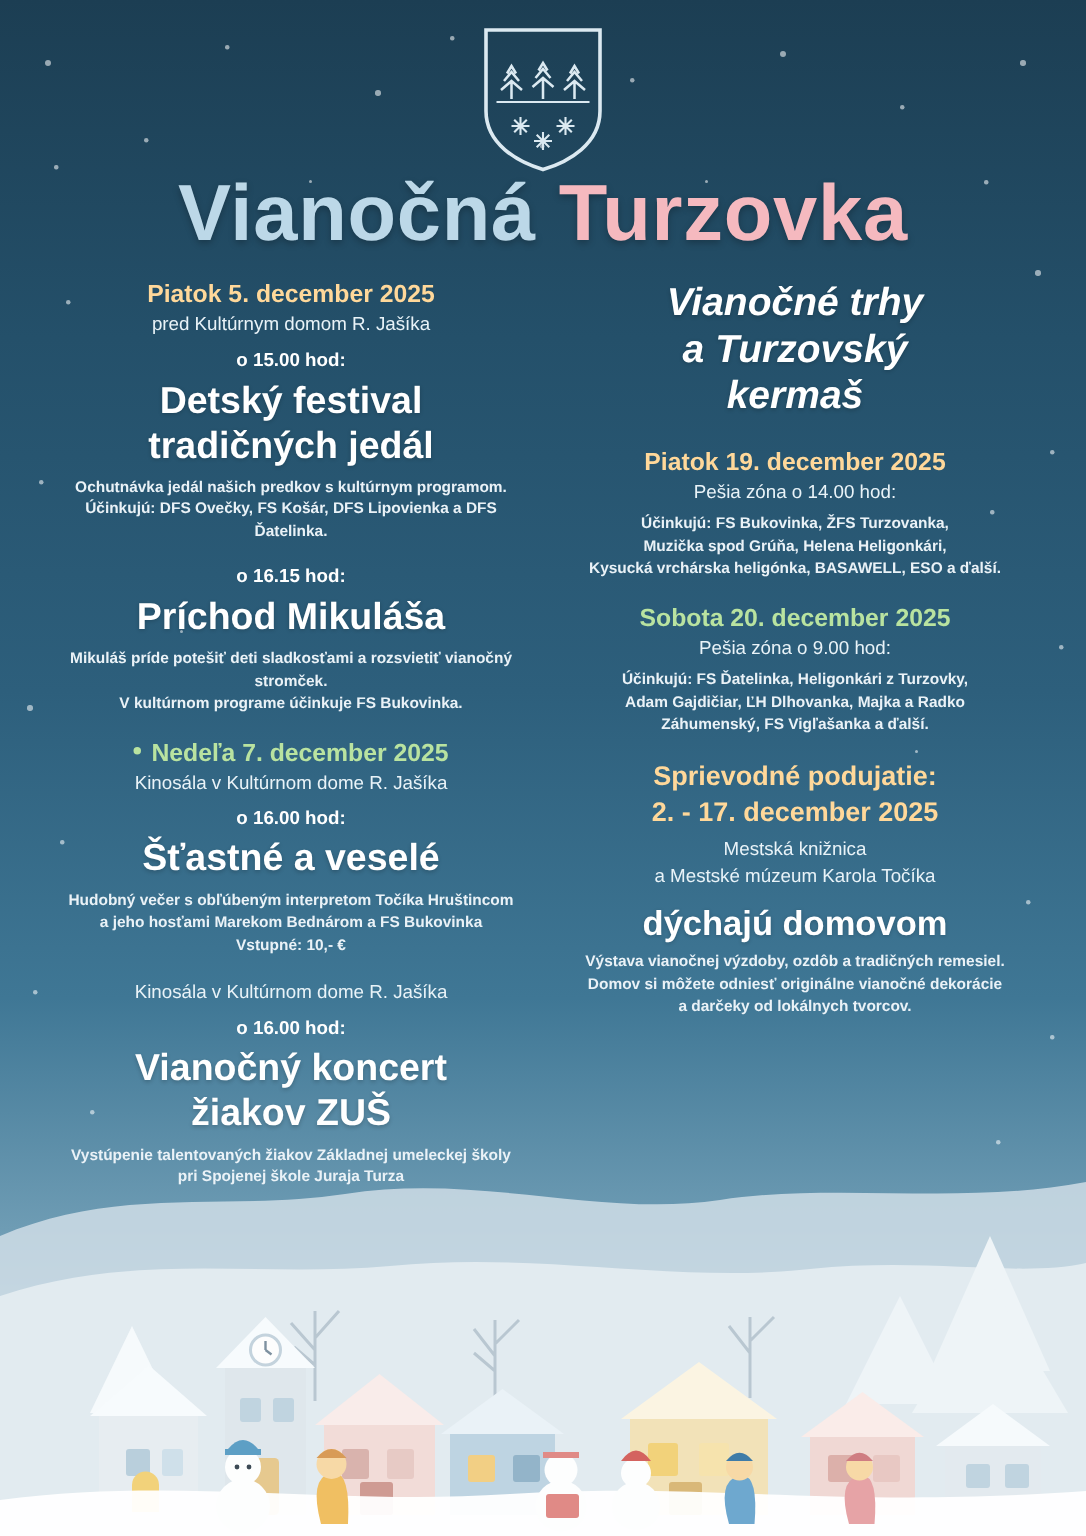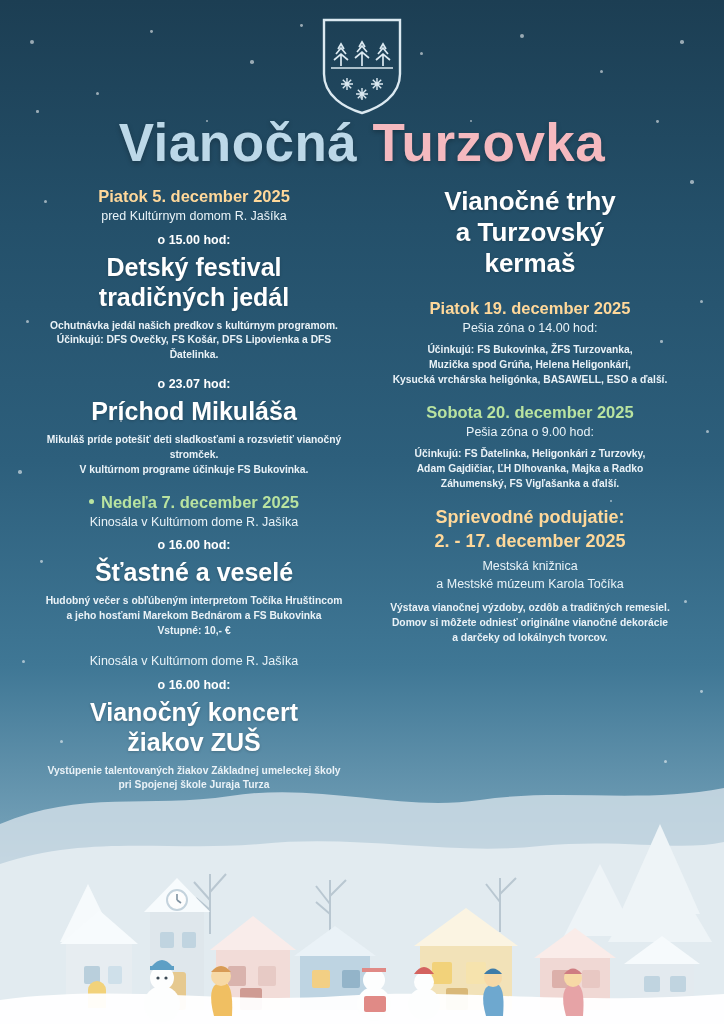--- a/index.html
+++ b/index.html
@@ -201,21 +201,21 @@
             <div>Detský festival</div>
             <div>tradičných jedál</div>
           </div>
           <div class="desc">
             <div>Ochutnávka jedál našich predkov s kultúrnym programom.</div>
             <div>Účinkujú: DFS Ovečky, FS Košár, DFS Lipovienka a DFS Ďatelinka.</div>
           </div>
         </div>
         <div class="blk">
           <div class="time">
-            <div>o 23.07 hod:</div>
+            <div>o 16.15 hod:</div>
           </div>
           <div class="evt">
             <div>Príchod Mikuláša</div>
           </div>
           <div class="desc">
             <div>Mikuláš príde potešiť deti sladkosťami a rozsvietiť vianočný stromček.</div>
             <div>V kultúrnom programe účinkuje FS Bukovinka.</div>
           </div>
         </div>
         <div class="blk">
@@ -246,21 +246,21 @@
             <div>Vianočný koncert</div>
             <div>žiakov ZUŠ</div>
           </div>
           <div class="desc">
             <div>Vystúpenie talentovaných žiakov Základnej umeleckej školy</div>
             <div>pri Spojenej škole Juraja Turza</div>
           </div>
         </div>
       </div>
     <div class="col col-right" id="right-col">
-        <div class="bigtitle" style="margin-bottom:18px;">
+        <div class="bigtitle" style="margin-bottom:18px;font-style:italic;">
           <div>Vianočné trhy</div>
           <div>a Turzovský</div>
           <div>kermaš</div>
         </div>
         <div class="blk">
           <div class="hl" style="color: rgb(255, 216, 154);">Piatok 19. december 2025</div>
           <div class="sub">
             <div>Pešia zóna o 14.00 hod:</div>
           </div>
           <div class="desc">
@@ -285,20 +285,21 @@
             <div>Sprievodné podujatie:</div>
           </div>
           <div class="hl" style="color:#ffd89a;font-size:18px;">
             <div>2. - 17. december 2025</div>
           </div>
           <div class="sub" style="margin-top:4px;">
             <div>Mestská knižnica</div>
             <div>a Mestské múzeum Karola Točíka</div>
           </div>
           <div class="evt sm" style="margin-top:8px;">
+            <div>dýchajú domovom</div>
           </div>
           <div class="desc">
             <div>Výstava vianočnej výzdoby, ozdôb a tradičných remesiel.</div>
             <div>Domov si môžete odniesť originálne vianočné dekorácie</div>
             <div>a darčeky od lokálnych tvorcov.</div>
           </div>
         </div>
       </div>
   </div>
 

